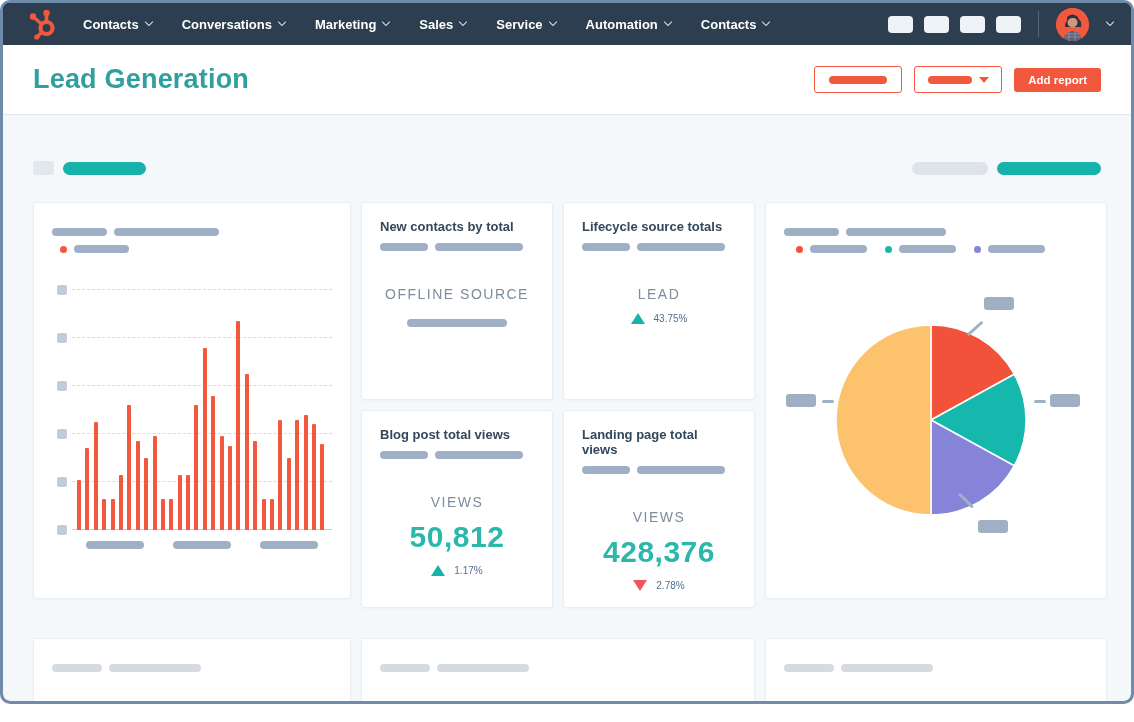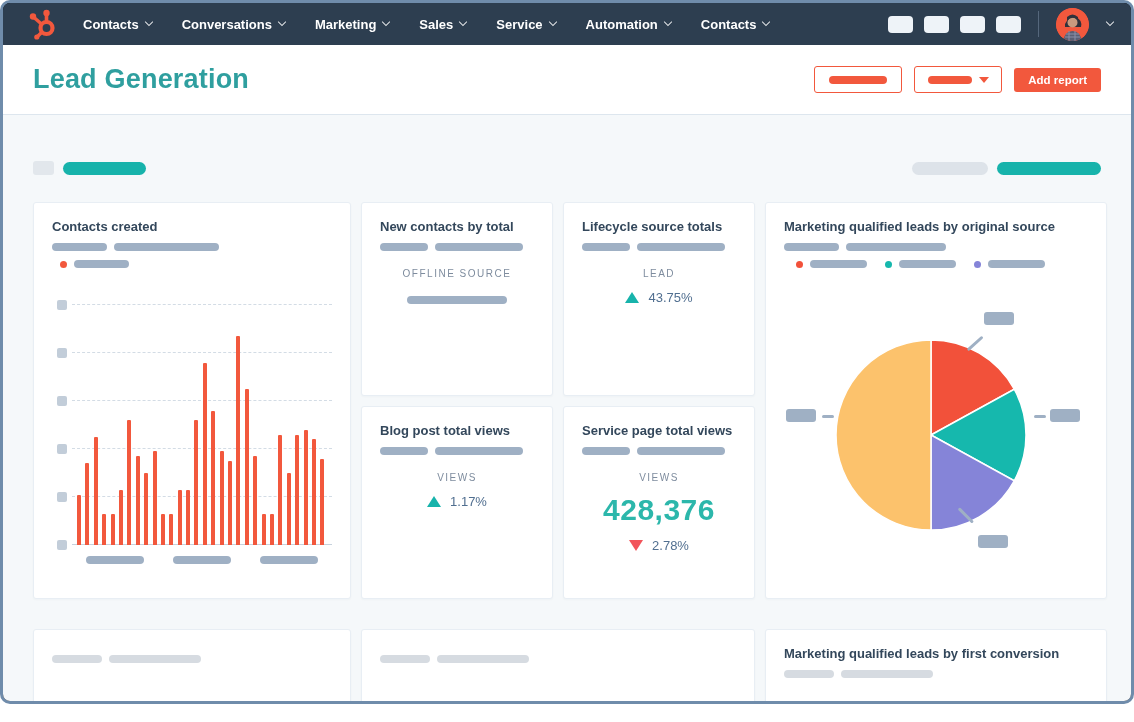--- a/index.html
+++ b/index.html
@@ -64,26 +64,26 @@
   .ytick{position:absolute;right:5px;width:10px;height:10px;border-radius:2px;background:var(--tick)}
   .plot{flex:1;position:relative;height:262px}
   .gridline{position:absolute;left:0;right:0;border-top:1px dashed var(--grid-line)}
   .gridline.baseline{border-top:1px solid #c7d2dd}
   .bars{position:absolute;left:5px;right:2px;bottom:1px;height:240px;display:flex;align-items:flex-end;gap:4.4px}
   .bar{width:4px;background:var(--orange);border-radius:1px 1px 0 0;flex:0 0 auto}
   .xlabels{display:flex;justify-content:space-around;margin-top:10px;padding-left:20px}
   .xlabels .ph{width:58px}
 
   
-  .stat-label{margin-top:17px;text-align:center;font-size:10px;letter-spacing:1.5px;color:var(--muted-label)}
+  .stat-label{margin-top:35px;text-align:center;font-size:14px;letter-spacing:1.5px;color:var(--muted-label)}
   .stat-value{margin-top:10px;text-align:center;font-size:30px;font-weight:700;color:var(--teal-number);letter-spacing:.5px}
   .delta{margin-top:11px;display:flex;align-items:center;justify-content:center;gap:9px}
   .tri-up{width:0;height:0;border-left:7px solid transparent;border-right:7px solid transparent;border-bottom:11px solid var(--teal-accent)}
   .tri-down{width:0;height:0;border-left:7px solid transparent;border-right:7px solid transparent;border-top:11px solid var(--orange-red)}
-  .delta-text{font-size:13px;color:var(--delta-text)}
+  .delta-text{font-size:10px;color:var(--delta-text)}
   .stat-bottom-ph{margin:17px auto 0 auto;width:100px}
 
   
   .pie-legend{display:flex;align-items:center;gap:18px;margin-top:9px;padding-left:12px}
   .pie-legend .item{display:flex;align-items:center;gap:7px}
   .pie-legend .ph{width:57px}
   .pie-area{position:relative;height:300px;margin-top:4px}
   .pie-area svg{position:absolute;left:47px;top:63px}
   .callout{position:absolute;width:30px;height:13px;border-radius:3px;background:var(--placeholder-blue)}
   .cline{position:absolute;height:2.5px;border-radius:2px;background:var(--placeholder-blue)}
@@ -190,21 +190,20 @@
       </div>
       <div class="fgroup">
         <span class="pill gray" style="width:76px"></span>
         <span class="pill teal" style="width:104px"></span>
       </div>
     </div>
 
     <div class="grid-row1">
 
       <div class="card tall">
-        <div class="card-title">Contacts created</div>
         <div class="ph-row">
           <span class="ph" style="width:55px"></span>
             <span class="ph" style="width:105px"></span>
         </div>
         <div class="legend-row">
           <span class="dot" style="background:var(--orange)"></span>
           <span class="ph" style="width:55px"></span>
         </div>
         <div class="chart">
           <div class="yticks" id="yticks">
@@ -290,43 +289,43 @@
           </div>
         </div>
 
         <div class="card">
           <div class="card-title">Blog post total views</div>
           <div class="ph-row">
             <span class="ph" style="width:48px"></span>
               <span class="ph" style="width:88px"></span>
           </div>
           <div class="stat-label">VIEWS</div>
+          <div class="stat-value">50,812</div>
           <div class="delta">
             <span class="tri-up"></span>
             <span class="delta-text">1.17%</span>
           </div>
         </div>
 
         <div class="card">
-          <div class="card-title">Service page total views</div>
+          <div class="card-title">Landing page total views</div>
           <div class="ph-row">
             <span class="ph" style="width:48px"></span>
               <span class="ph" style="width:88px"></span>
           </div>
           <div class="stat-label">VIEWS</div>
           <div class="stat-value">428,376</div>
           <div class="delta">
             <span class="tri-down"></span>
             <span class="delta-text">2.78%</span>
           </div>
         </div>
       </div>
 
       <div class="card tall">
-        <div class="card-title">Marketing qualified leads by original source</div>
         <div class="ph-row">
           <span class="ph" style="width:55px"></span>
             <span class="ph" style="width:100px"></span>
         </div>
         <div class="pie-legend">
           <span class="item">
               <span class="dot" style="background:var(--pie-red)"></span>
               <span class="ph"></span>
             </span>
           <span class="item">
@@ -364,21 +363,20 @@
             <span class="ph lt" style="width:92px"></span>
         </div>
       </div>
       <div class="card short">
         <div class="ph-row">
           <span class="ph lt" style="width:50px"></span>
             <span class="ph lt" style="width:92px"></span>
         </div>
       </div>
       <div class="card short">
-        <div class="card-title">Marketing qualified leads by first conversion</div>
         <div class="ph-row">
           <span class="ph lt" style="width:50px"></span>
             <span class="ph lt" style="width:92px"></span>
         </div>
       </div>
     </div>
   </div>
 </div>
 
 </body></html>

